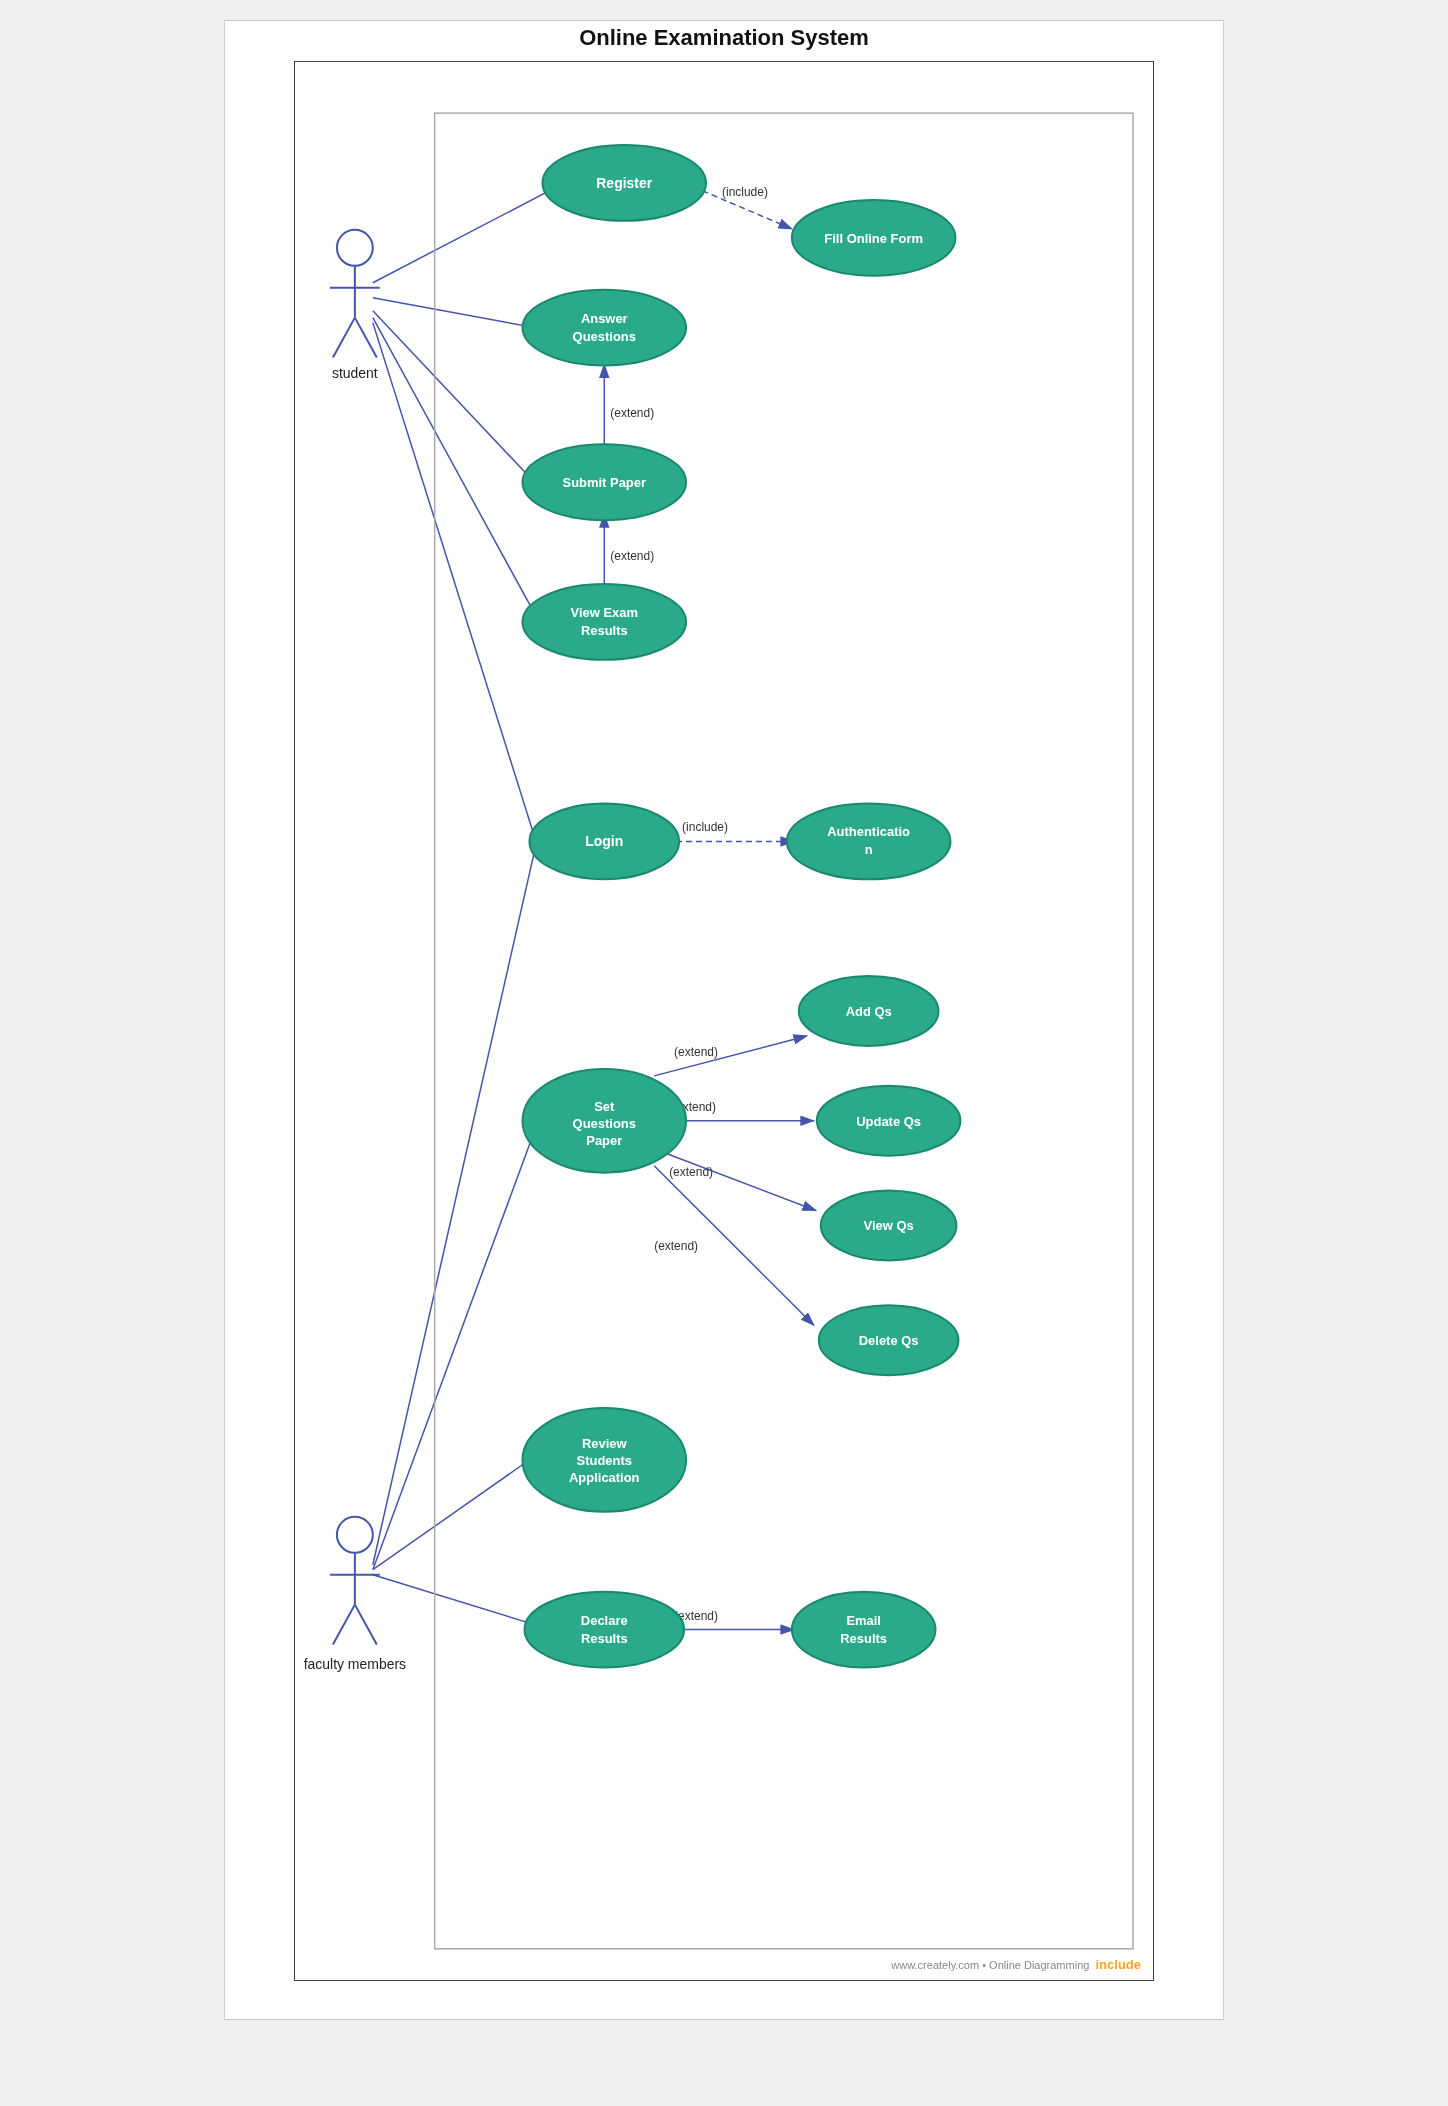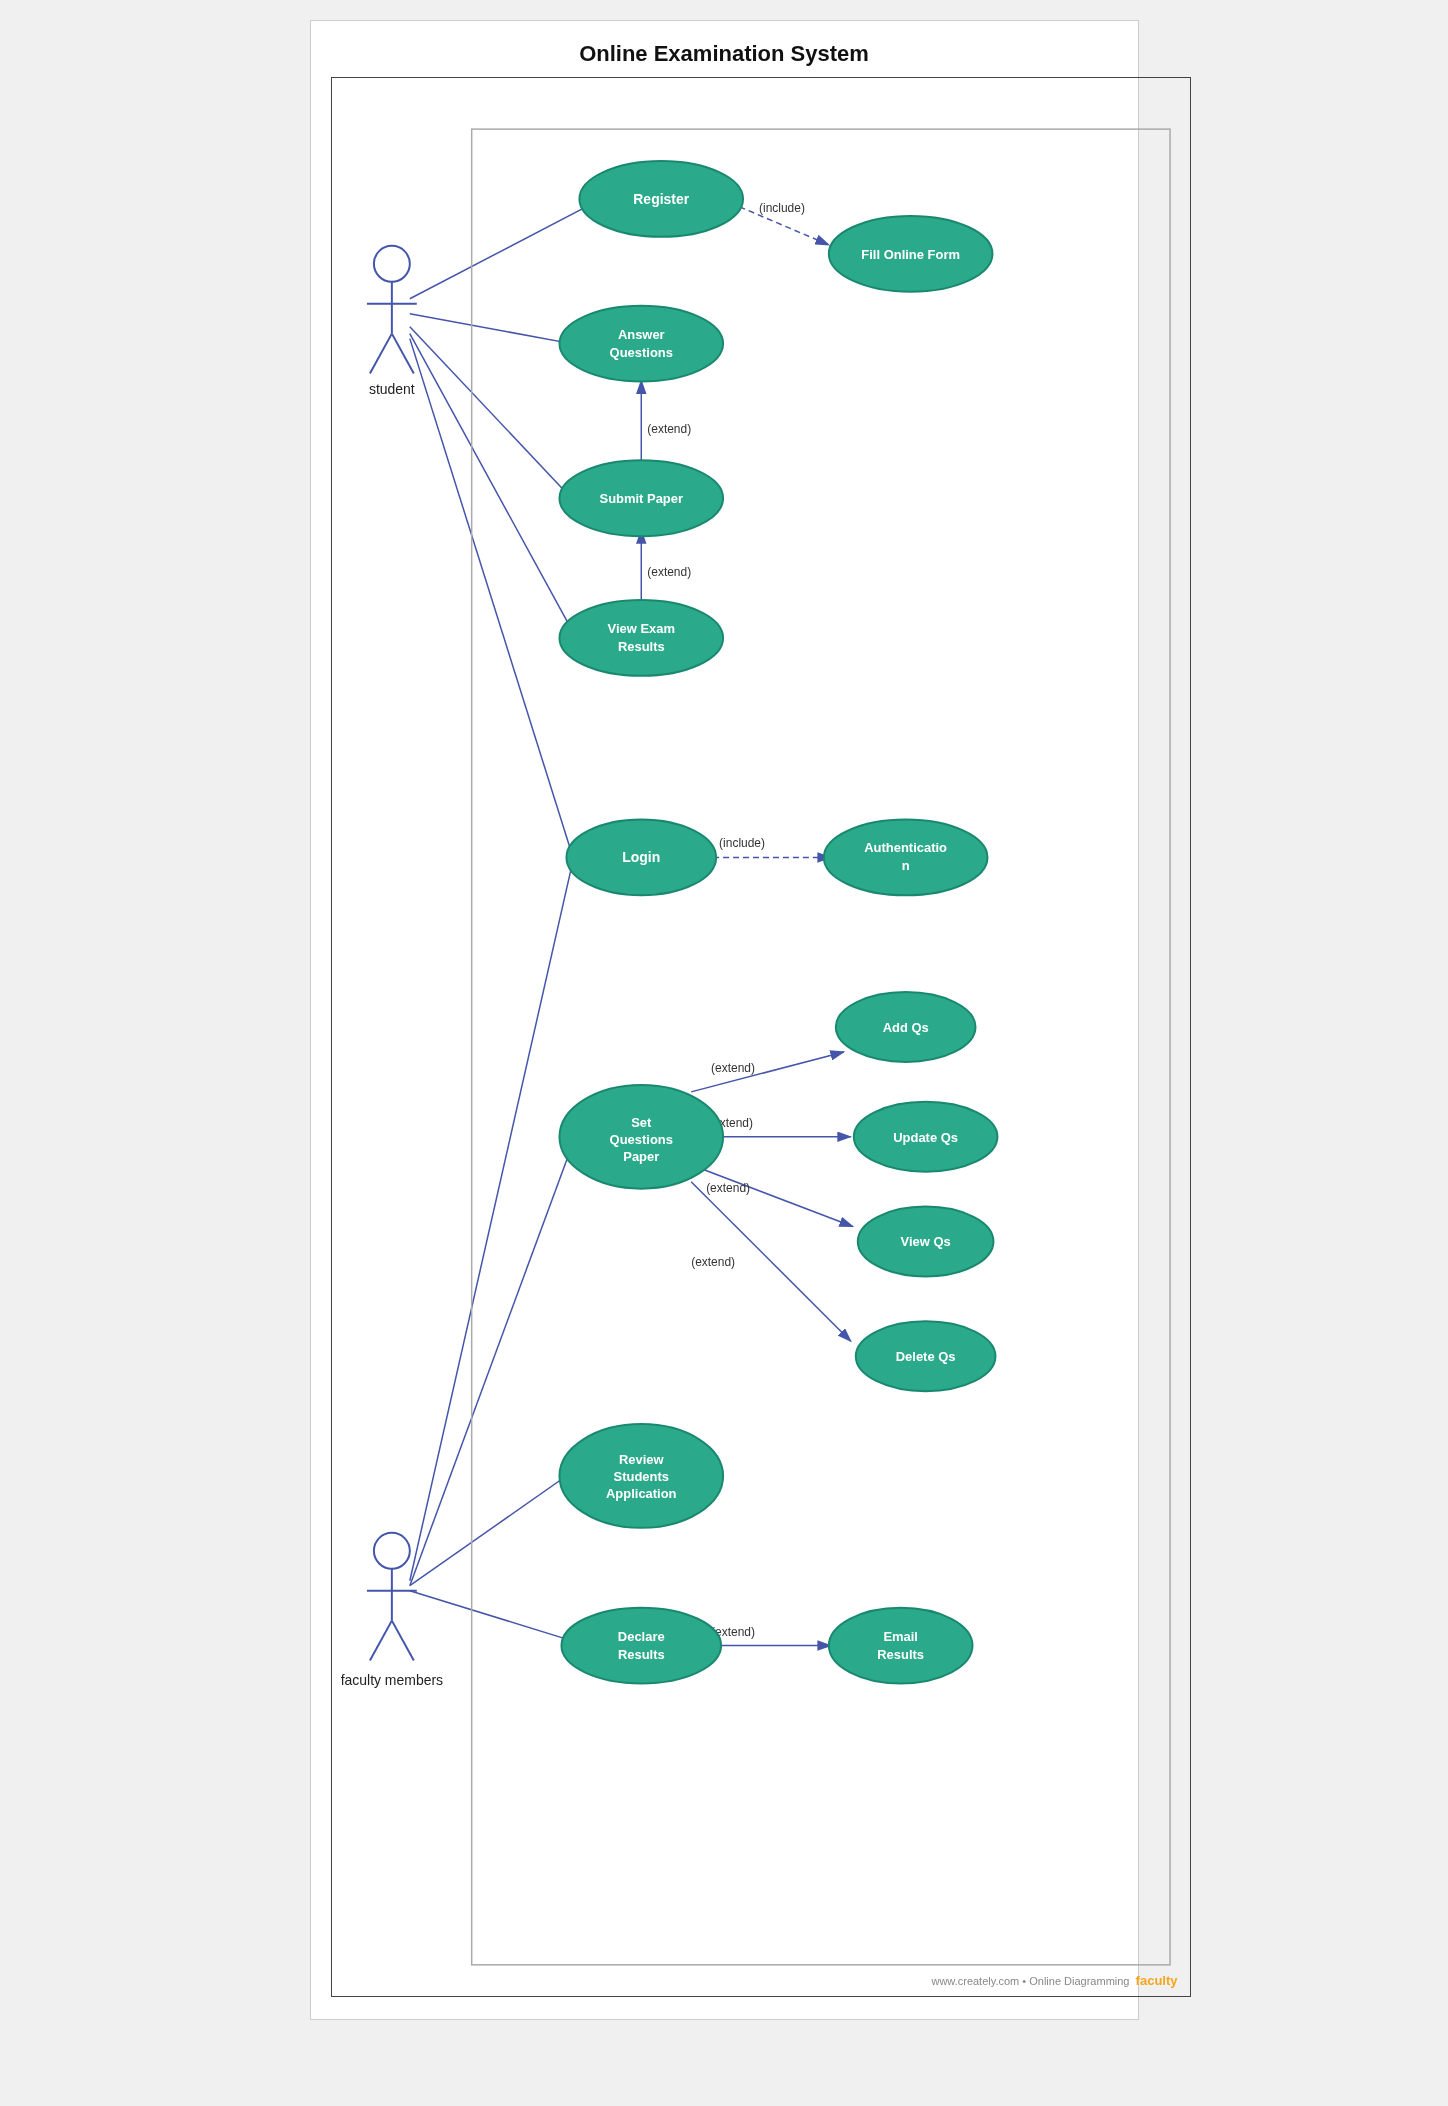--- a/index.html
+++ b/index.html
@@ -7,25 +7,25 @@
       background: #f0f0f0;
       font-family: Arial, sans-serif;
       display: flex;
       justify-content: center;
       align-items: flex-start;
       min-height: 100vh;
       padding: 20px;
     }
     .page-container {
       background: white;
-      width: 829px;
+      width: 1000px;
       min-height: 2000px;
       border: 1px solid #ccc;
       position: relative;
-      padding: 20px;
+      padding: 4px;
     }
     .page-title {
       text-align: center;
       font-size: 22px;
       font-weight: bold;
       margin-bottom: 10px;
       color: #111;
     }
     .diagram-border {
       border: 1.5px solid #444;
@@ -190,16 +190,16 @@
 
       <ellipse cx="570" cy="1570" rx="72" ry="38" fill="#2aaa8a" stroke="#1a8870" stroke-width="2"></ellipse>
       <text x="570" y="1565" text-anchor="middle" font-size="13" fill="white" font-weight="bold">Email</text>
       <text x="570" y="1583" text-anchor="middle" font-size="13" fill="white" font-weight="bold">Results</text>
 
       <rect x="140" y="50" width="700" height="1840" fill="none" stroke="#aaa" stroke-width="1.5"></rect>
 
     </svg>
 
     <div class="creately-badge">
-      www.creately.com • Online Diagramming &nbsp;<span class="brand">faculty</span>
+      www.creately.com • Online Diagramming &nbsp;<span class="brand">include</span>
     </div>
   </div>
 </div>
 
 </body></html>

